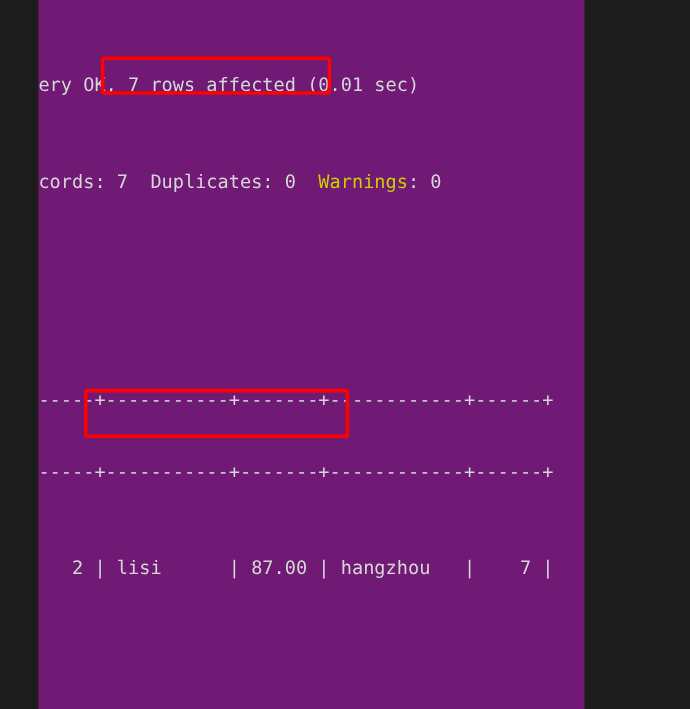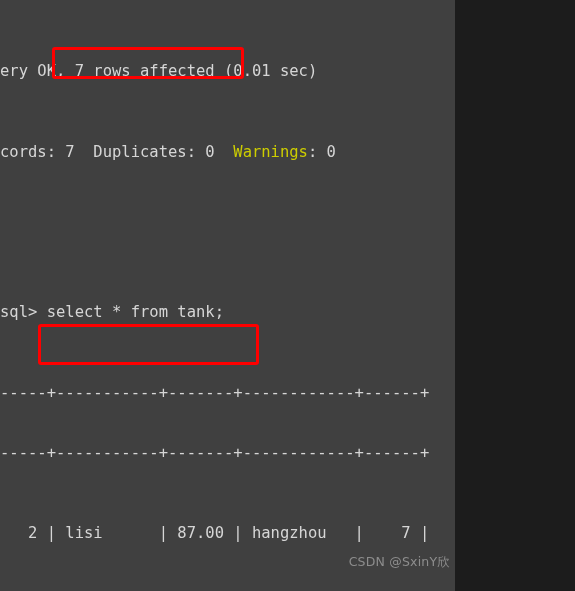--- a/index.html
+++ b/index.html
@@ -4,27 +4,28 @@
 <style>
   html, body {
     margin: 0;
     padding: 0;
     background: #1c1c1c;
   }
   #terminal {
     position: relative;
     width: 455px;
     height: 591px;
-    background: #404040;
+    background: #701a75;
     overflow: hidden;
     font-family: "DejaVu Sans Mono", "Liberation Mono", monospace;
     font-size: 15.5px;
     line-height: 20.1px;
     color: #d6d6d6;
     letter-spacing: 0px;
+    margin-left: 32px;
   }
   .screen {
     position: absolute;
     left: 0;
     top: 0;
     padding: 1px 0 0 0;
     white-space: pre;
   }
   .line {
     height: 20.1px;
@@ -75,21 +76,20 @@
 <div id="terminal">
 
   <div class="screen">
 
     <div class="line">ery OK, 7 rows affected (0.01 sec)</div>
 
     <div class="line"><span>cords: 7  Duplicates: 0  </span><span class="warn">Warnings</span><span>: 0</span></div>
 
     <div class="line blank"></div>
 
-    <div class="line">sql&gt; select * from tank;</div>
 
     <div class="line">-----+-----------+-------+------------+------+</div>
     <div class="line">-----+-----------+-------+------------+------+</div>
 
     <div class="line">   2 | lisi      | 87.00 | hangzhou   |    7 |</div>
     
     
     
     
     
@@ -115,15 +115,14 @@
     
 
     
     
 
   </div>
 
   <div class="highlight-box" id="box-1"></div>
   <div class="highlight-box" id="box-2"></div>
 
-  <div id="watermark">CSDN @SxinY欣</div>
 
 </div>
 
 </body></html>

